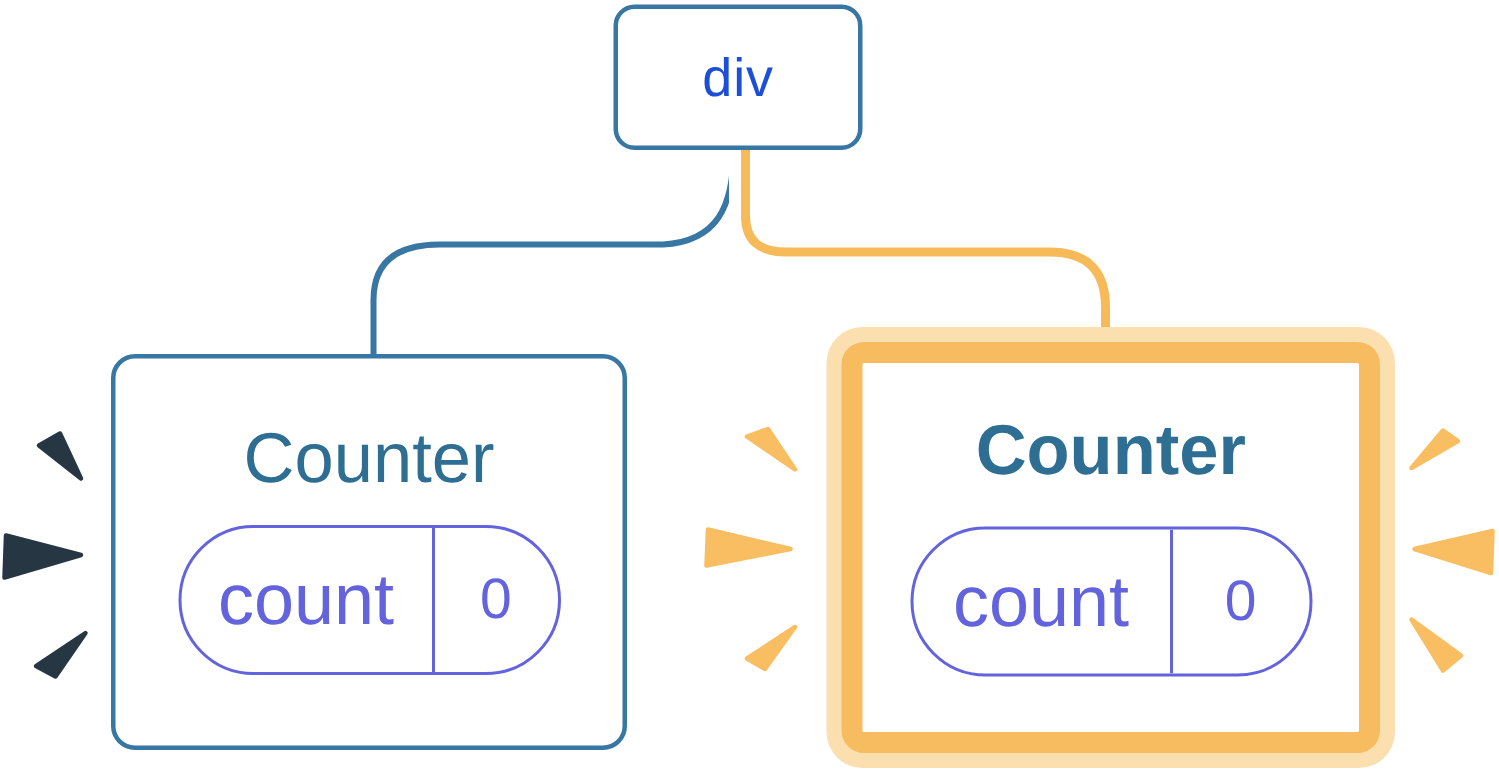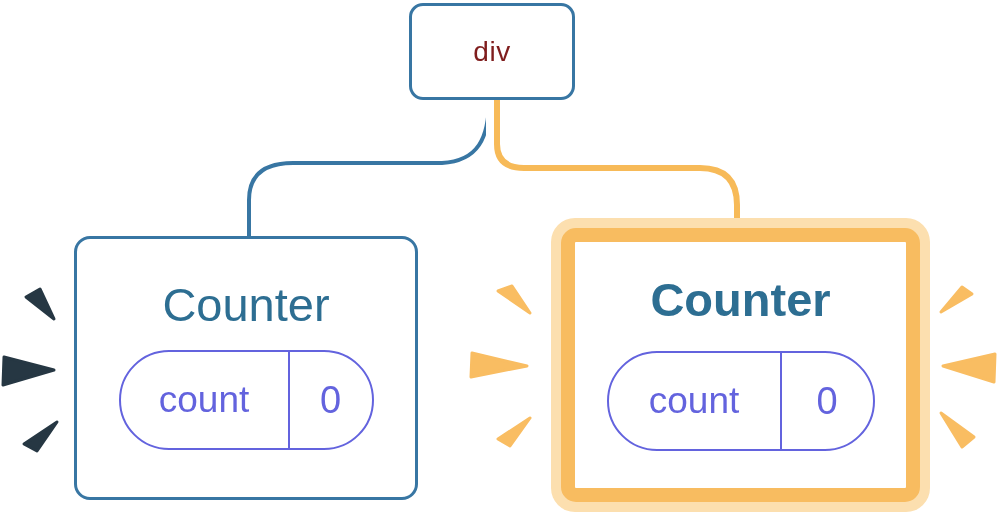--- a/index.html
+++ b/index.html
@@ -12,21 +12,21 @@
   }
   .layer{position:absolute;left:0;top:0;width:999px;height:515px;}
 
   
   .root-node{
     position:absolute;left:409px;top:3px;width:166px;height:97px;
     box-sizing:border-box;
     background:#ffffff;border:3px solid #3876A3;border-radius:14px;
     display:flex;align-items:center;justify-content:center;
   }
-  .root-node span{font-size:28px;font-weight:500;color:#7f1d1d;letter-spacing:0.5px;}
+  .root-node span{font-size:36px;font-weight:500;color:#1d4ed8;letter-spacing:0.5px;}
 
   
   .card-left{
     position:absolute;left:74px;top:236px;width:344px;height:264px;
     box-sizing:border-box;
     background:#ffffff;border:3px solid #3876A3;border-radius:16px;
   }
   .card-title{
     margin-top:42px;text-align:center;
     font-size:47px;line-height:48px;color:#2D6E92;font-weight:500;
@@ -49,21 +49,21 @@
     box-sizing:border-box;height:100px;
     border:2px solid #6363DE;border-radius:52px;
     display:flex;align-items:stretch;overflow:hidden;
     background:transparent;
   }
   .pill-left{margin:21px auto 0;width:255px;}
   .pill-right{margin:27px auto 0;width:268px;}
   .pill-key{
     flex:1;display:flex;align-items:center;justify-content:center;
     border-right:2px solid #6363DE;
-    font-size:37px;color:#6363DE;
+    font-size:48px;color:#6363DE;
   }
   .pill-val{
     display:flex;align-items:center;justify-content:center;
     font-size:38px;color:#6363DE;
   }
   .pill-left .pill-val{width:82px;}
   .pill-right .pill-val{width:91px;}
 </style>
 </head>
 <body>

